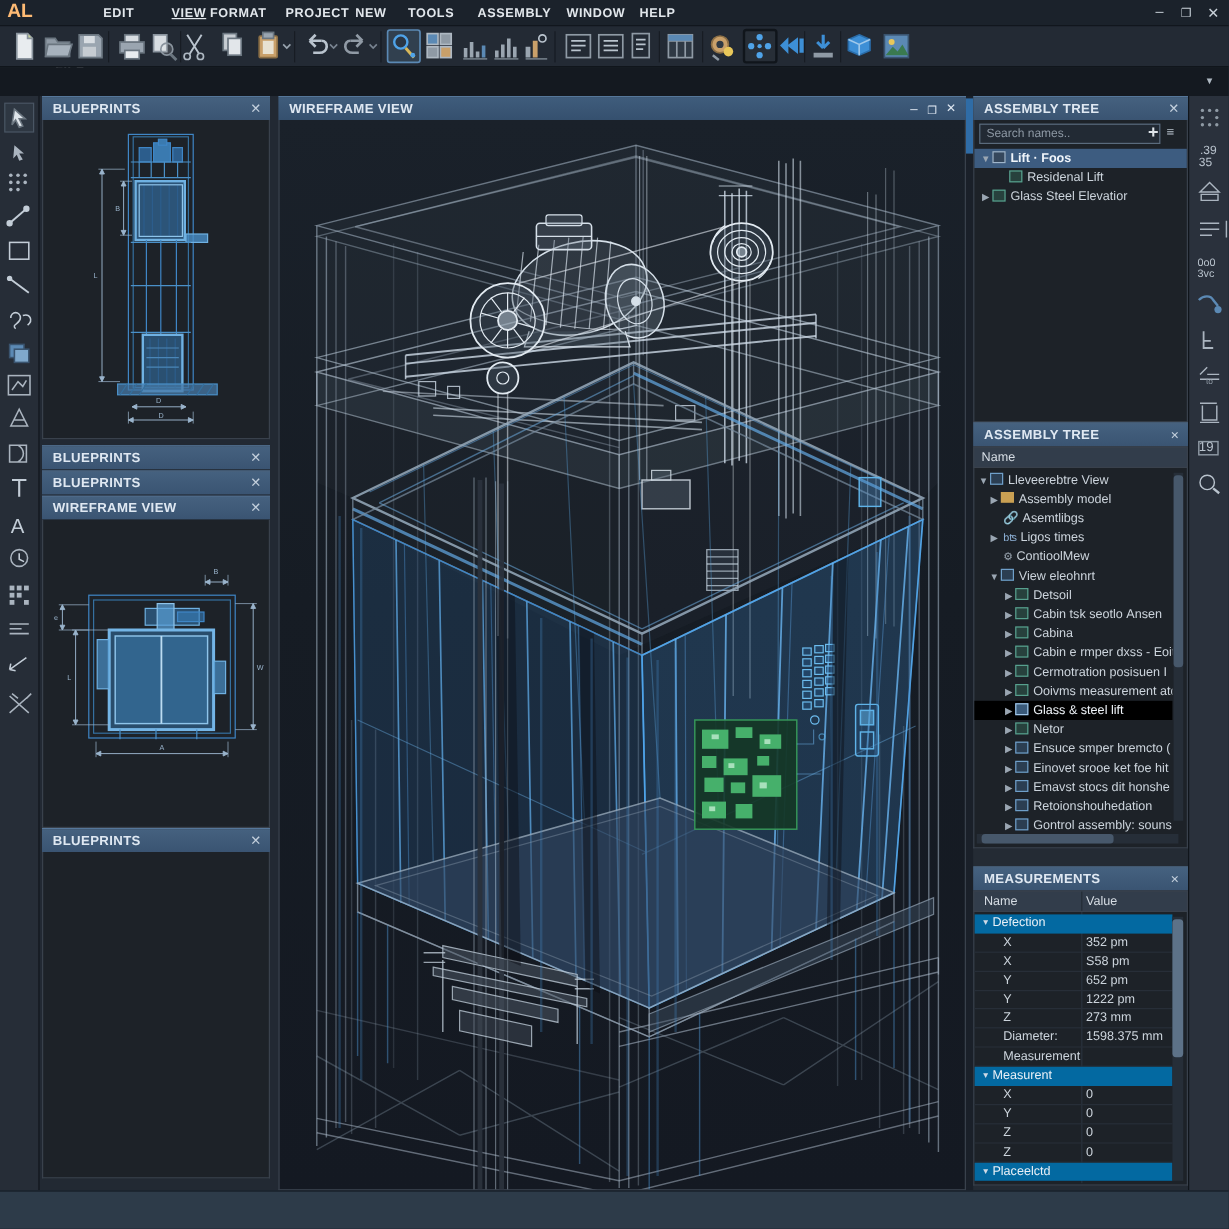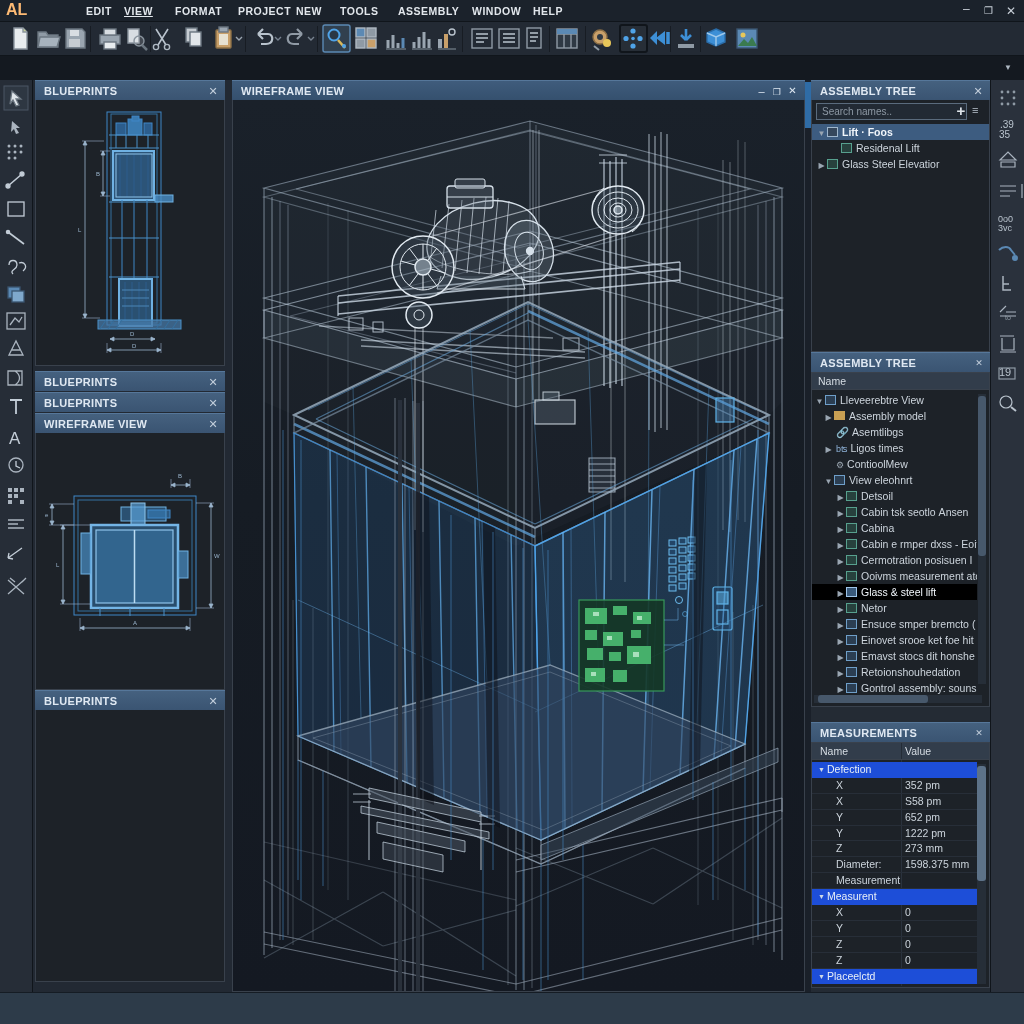--- a/index.html
+++ b/index.html
@@ -30,37 +30,37 @@
 
 #rpanel{left:811px;top:80px;width:179px;height:912px;background:#242b34;}
 .trow{position:relative;height:16px;font-size:10.5px;color:#ccd4dc;white-space:nowrap;overflow:hidden;line-height:16px;}
 .trow .car{display:inline-block;width:9px;color:#9aa6b2;font-size:8px;text-align:center;}
 .tico{display:inline-block;width:11px;height:10px;border:1px solid #57a08e;background:#27413d;margin:0 4px 0 1px;vertical-align:-1px;}
 .sel{background:#3d5c80;color:#f0f5fa;}
 .sel2{background:#000000;color:#f0f5fa;}
 .mrow{height:15.9px;position:relative;font-size:10.5px;color:#ccd4dc;line-height:15px;white-space:nowrap;}
 .mrow .nm{position:absolute;left:24px;}
 .mrow .vl{position:absolute;left:93px;}
-.mgroup{background:#1d4ed8;color:#e9f0f7;}
+.mgroup{background:#0369a1;color:#e9f0f7;}
 .mgroup .car2{position:absolute;left:6px;top:0;font-size:7px;color:#cfdae6;}
 .mgroup .nm{left:15px;font-weight:normal;}
 .mline{position:absolute;left:0;right:0;bottom:0;height:1px;background:#272e38;}
 
 #statusbar{left:0;top:992px;width:1024px;height:32px;background:#2d3b49;border-top:1px solid #151c24;}
 svg{display:block;}
 </style>
 </head>
 <body>
 <div id="app">
 
   <div id="menubar" class="abs"></div>
   <div id="logo" class="abs">AL</div>
   <div class="mi" style="left:46px;margin-top:46px;">FILE</div>
   <div class="mi" style="left:86px;">EDIT</div>
-  <div class="mi" style="left:124px;text-decoration:underline;">VIEW</div>
+  <div class="mi" style="left:143px;text-decoration:underline;">VIEW</div>
   <div class="mi" style="left:175px;">FORMAT</div>
   <div class="mi" style="left:238px;">PROJECT</div>
   <div class="mi" style="left:296px;">NEW</div>
   <div class="mi" style="left:340px;">TOOLS</div>
   <div class="mi" style="left:398px;">ASSEMBLY</div>
   <div class="mi" style="left:472px;">WINDOW</div>
   <div class="mi" style="left:533px;">HELP</div>
   <div class="wbtn" style="left:963px;top:2px;">–</div>
   <div class="wbtn" style="left:984px;font-size:10px;top:5px;">❐</div>
   <div class="wbtn" style="left:1006px;">✕</div>

